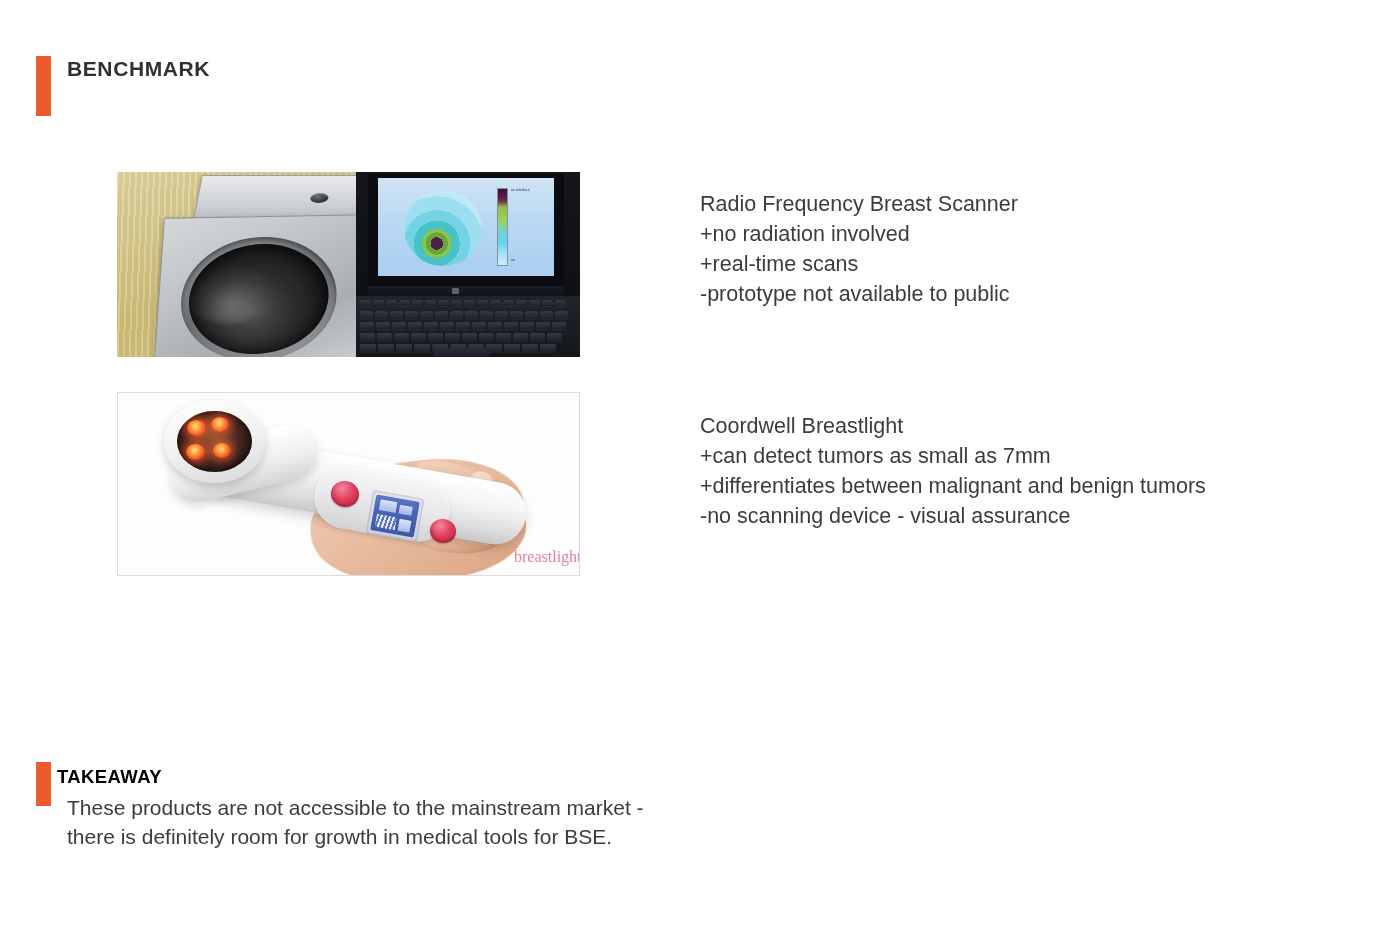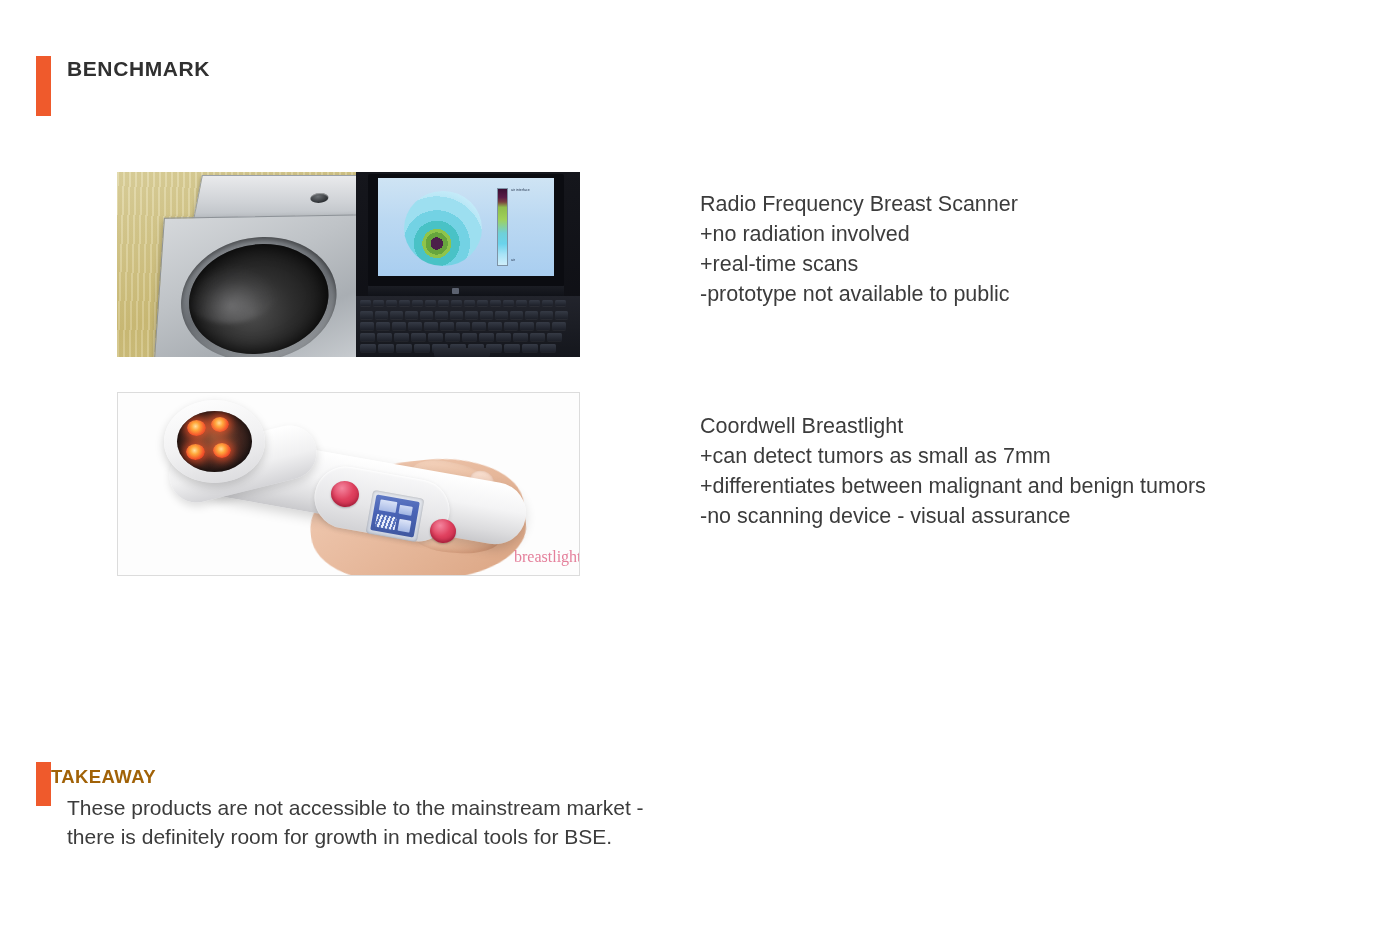--- a/index.html
+++ b/index.html
@@ -58,26 +58,26 @@
     font-family: "Liberation Sans", sans-serif;
   }
   #desc-rf-scanner  { left: 700px; top: 189px; width: 600px; }
   #desc-breastlight { left: 700px; top: 411px; width: 560px; }
 
   
   #takeaway-bar { left: 36px; top: 762px; width: 15px; height: 44px; }
 
   #takeaway-title {
     position: absolute;
-    left: 51px;
+    left: 57px;
     top: 766px;
     font-size: 18.5px;
     font-weight: bold;
     letter-spacing: 0.4px;
-    color: #a16207;
+    color: #000000;
   }
   #takeaway-body {
     position: absolute;
     left: 67px;
     top: 793px;
     width: 610px;
     font-size: 21px;
     line-height: 29px;
     color: #3c3c3c;
     white-space: pre-line;

